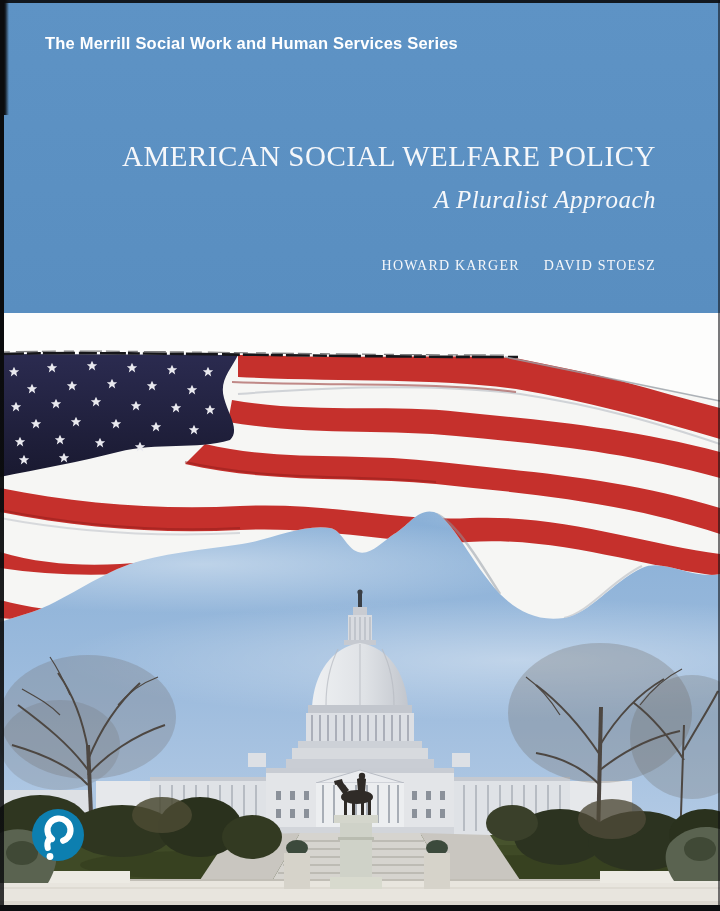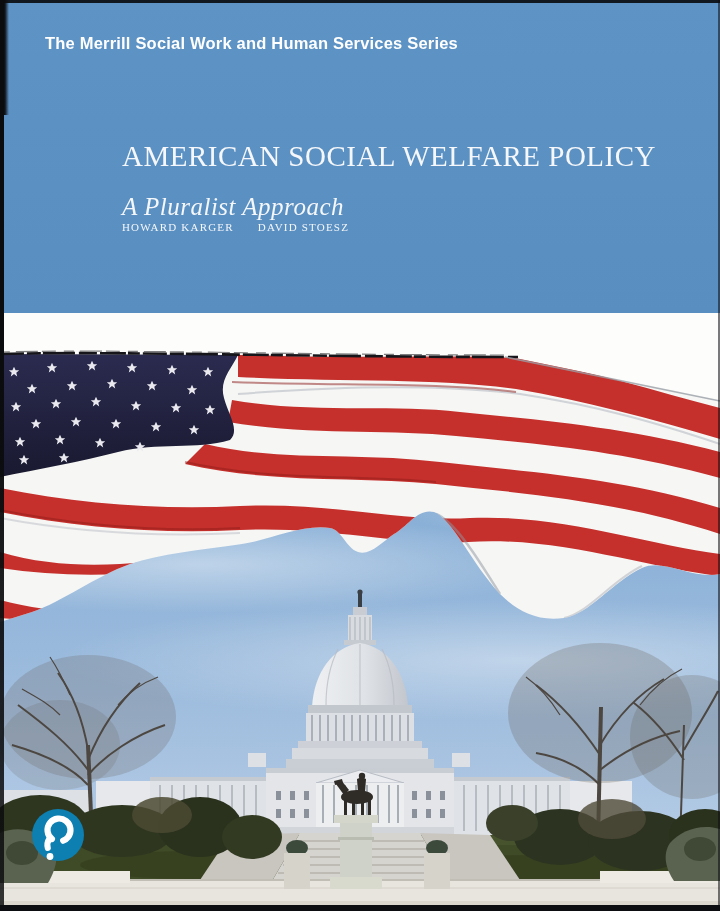--- a/index.html
+++ b/index.html
@@ -16,30 +16,30 @@
   .series{
     position:absolute; left:45px; top:34px;
     font-family:"Liberation Sans", sans-serif;
     font-weight:bold; font-size:16.5px; letter-spacing:.2px; color:#ffffff;
   }
   .edition{
     position:absolute; right:48px; top:74px;
     font-size:19px; letter-spacing:2.5px; color:#e9eef6;
   }
   .title-block{
-    position:absolute; top:140px; right:64px; text-align:left; color:#f5f7fa;
+    position:absolute; top:140px; right:64px; text-align:right; color:#f5f7fa;
   }
   .book-title{
     font-size:29px; letter-spacing:.5px; font-weight:normal; white-space:nowrap;
   }
   .book-subtitle{
-    margin-top:20px; font-size:25px; font-style:italic; letter-spacing:.5px;
+    margin-top:13px; font-size:25px; font-style:italic; letter-spacing:.5px;
   }
   .authors{
-    font-size:11px; letter-spacing:1.2px; white-space:nowrap;
+    margin-top:44px; font-size:14px; letter-spacing:1.2px; white-space:nowrap;
   }
   .authors .gap{display:inline-block; width:24px;}
   
   .sky{
     position:absolute; left:0; top:313px; width:720px; height:598px; z-index:1;
     background:
       radial-gradient(ellipse 420px 55px at 58% 20%, rgba(255,255,255,.50), rgba(255,255,255,0) 70%),
       radial-gradient(ellipse 520px 70px at 28% 42%, rgba(255,255,255,.42), rgba(255,255,255,0) 70%),
       radial-gradient(ellipse 640px 85px at 72% 58%, rgba(255,255,255,.38), rgba(255,255,255,0) 72%),
       radial-gradient(ellipse 300px 45px at 85% 33%, rgba(255,255,255,.35), rgba(255,255,255,0) 70%),

